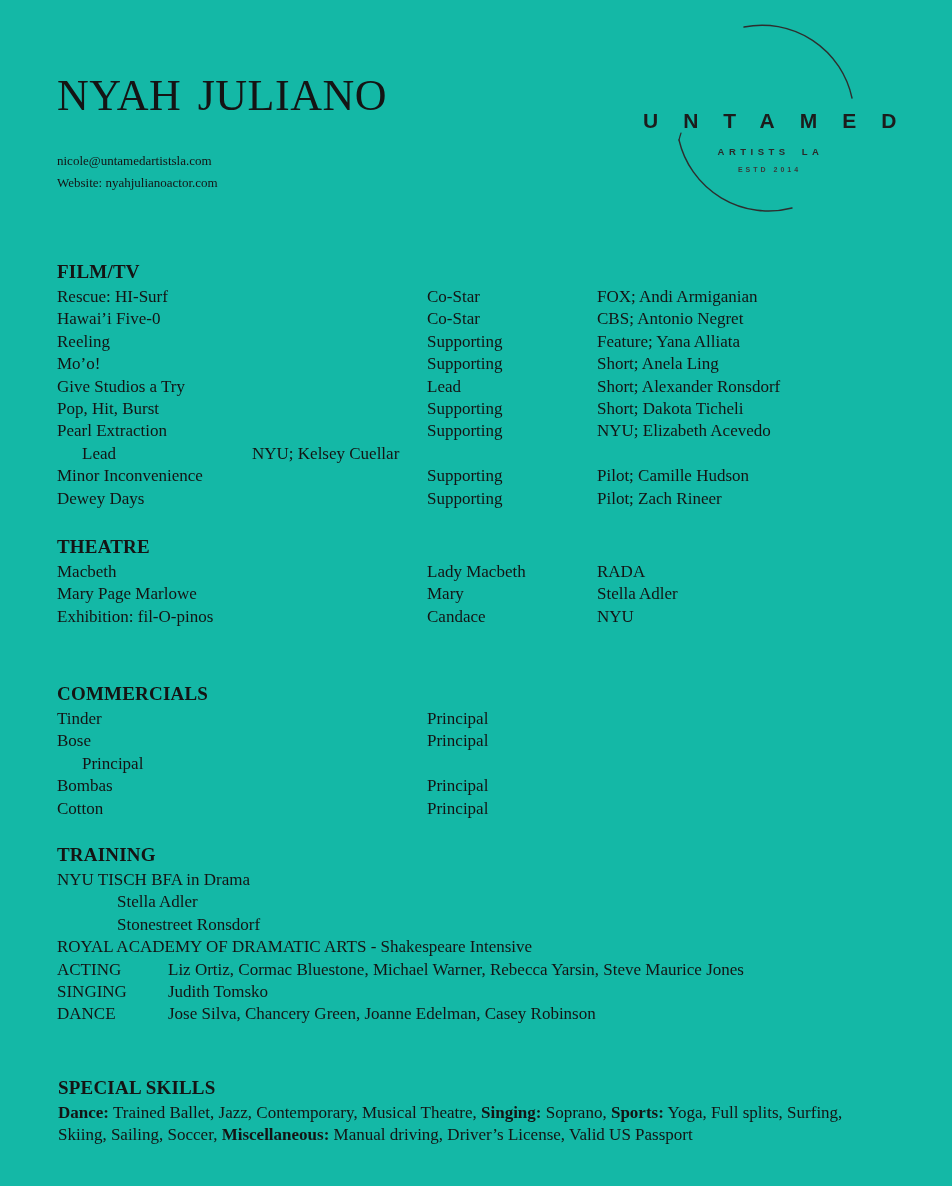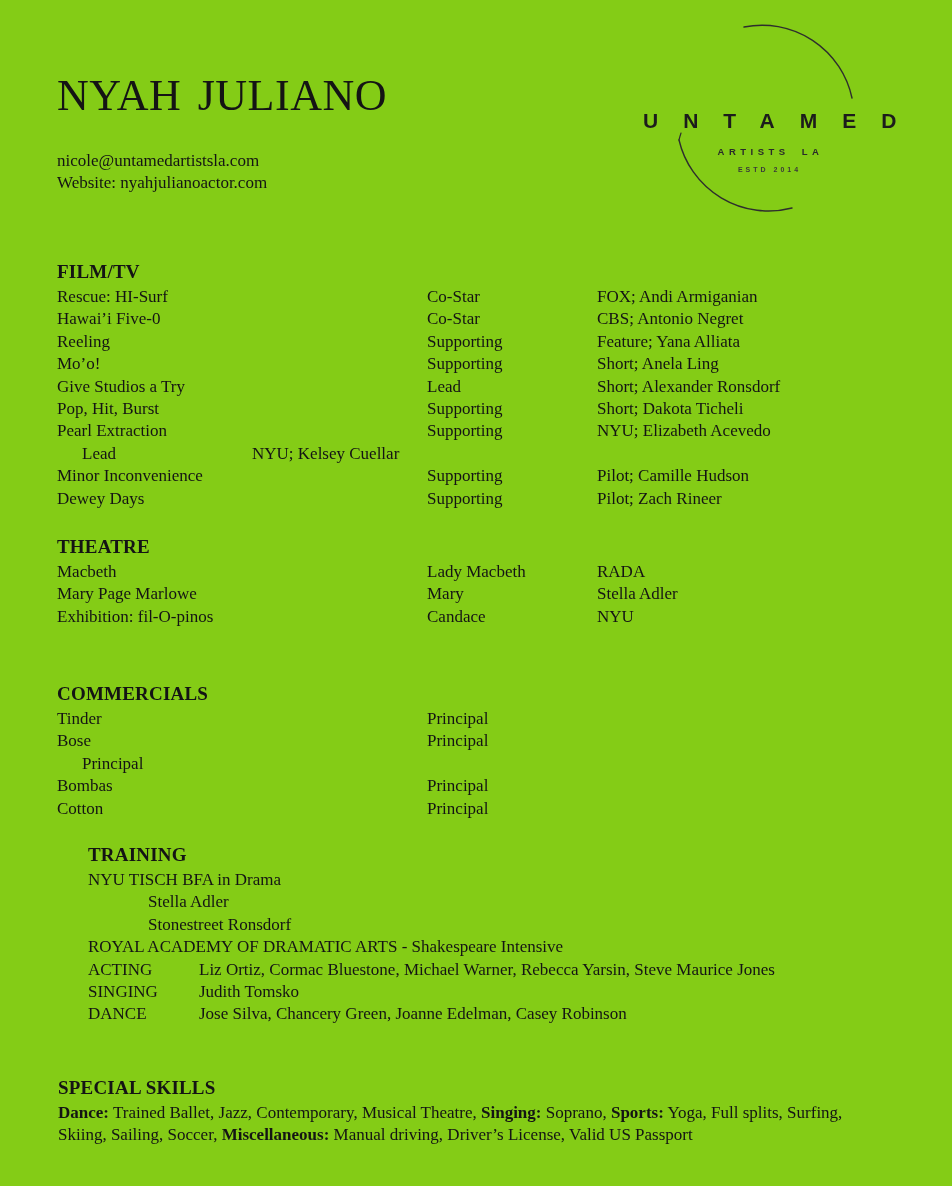--- a/index.html
+++ b/index.html
@@ -1,34 +1,34 @@
 <!DOCTYPE html>
 <html><head>
 <meta charset="utf-8">
 <style>
   * { margin:0; padding:0; box-sizing:border-box; }
   html,body { background:#ffffff; }
   .page {
     position:relative;
     width:952px; height:1186px;
-    background:#84cc16;
+    background:#14b8a6;
     color:#141414;
     font-family:"Liberation Serif", serif;
     overflow:hidden;
   }
   
   .title {
     position:absolute; left:57px; top:71px;
     font-size:44px; line-height:50px;
     font-weight:normal; letter-spacing:0.5px; word-spacing:5px;
     white-space:nowrap;
   }
   .contact {
     position:absolute; left:57px; top:150px;
-    font-size:17px; line-height:22.4px;
+    font-size:13px; line-height:22.4px;
   }
   
   .logo { position:absolute; left:618px; top:14px; width:300px; height:210px; }
   .logo svg { position:absolute; left:0; top:0; }
   .logo-word {
     position:absolute; left:0; top:95px; width:300px;
     text-align:center; padding-left:25px;
     font-family:"Liberation Sans", sans-serif;
     font-size:21px; font-weight:bold; letter-spacing:25px;
     color:#1c1c1c; white-space:nowrap;
@@ -59,21 +59,21 @@
   .c3 { flex:1; }
   .t-line { display:flex; }
   .t-label { width:111px; }
   .t-text { flex:1; }
   .indent { padding-left:60px; }
   .skills-body { margin-top:3px; font-size:17px; line-height:22.4px; width:800px; }
   .bold { font-weight:bold; }
   #sec-film       { top:260px; }
   #sec-theatre    { top:535px; }
   #sec-commercials{ top:682px; }
-  #sec-training   { top:843px;margin-left:31px; }
+  #sec-training   { top:843px; }
   #sec-skills     { top:1076px; left:58px; }
 </style>
 </head>
 <body>
 
 <div class="page">
 
   <h1 class="title">NYAH JULIANO</h1>
   <div class="contact">
     <div>nicole@untamedartistsla.com</div>

